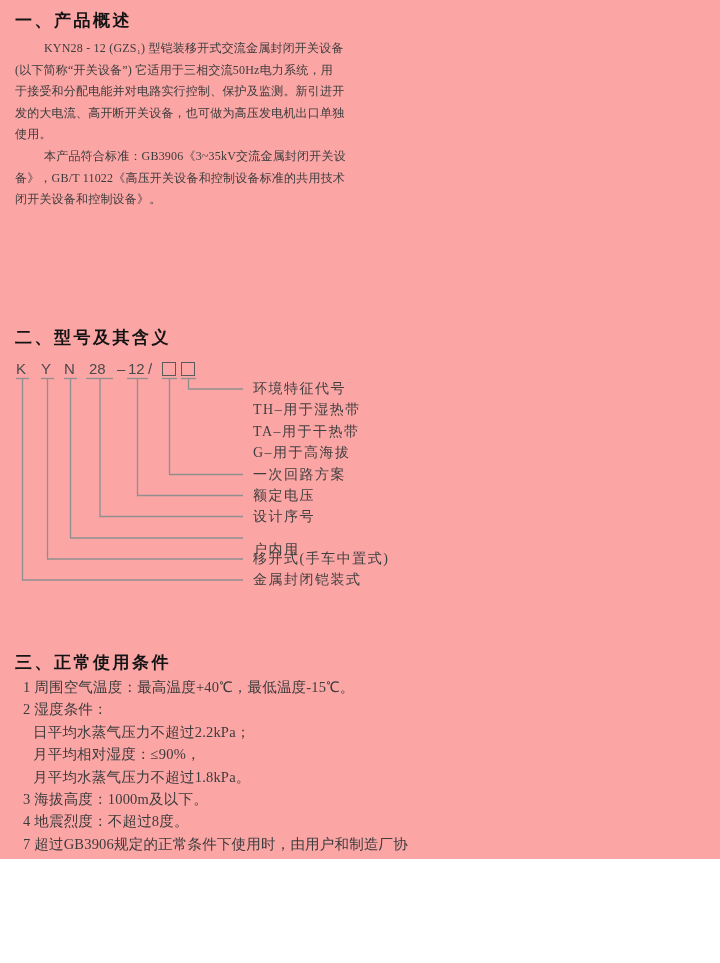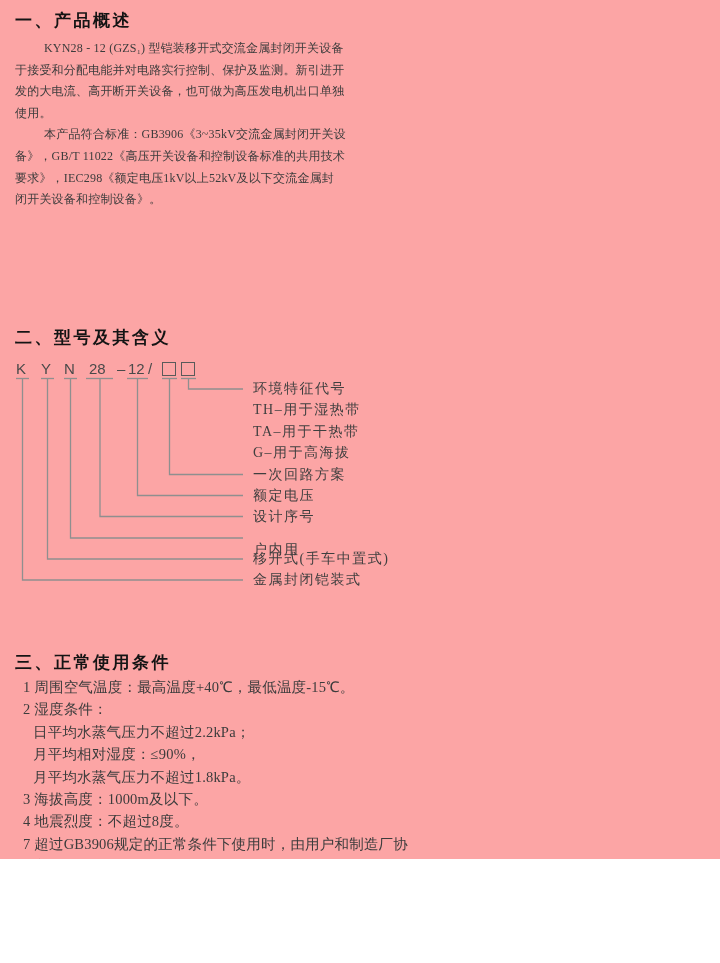--- a/index.html
+++ b/index.html
@@ -115,26 +115,26 @@
   .lline.sub { margin-left: 10px; }
 </style>
 </head>
 <body>
 
 <div class="page">
 
   <h2 class="heading h1">一、产品概述</h2>
   <div class="para">
     <div class="pline indent">KYN28 - 12 (GZS₁) 型铠装移开式交流金属封闭开关设备</div>
+    <div class="pline">(以下简称“开关设备”) 它适用于三相交流50Hz电力系统，用</div>
     <div class="pline">于接受和分配电能并对电路实行控制、保护及监测。新引进开</div>
     <div class="pline">发的大电流、高开断开关设备，也可做为高压发电机出口单独</div>
     <div class="pline">使用。</div>
     <div class="pline indent">本产品符合标准：GB3906《3~35kV交流金属封闭开关设</div>
     <div class="pline">备》，GB/T 11022《高压开关设备和控制设备标准的共用技术</div>
-    <div class="pline">要求》，IEC298《额定电压1kV以上52kV及以下交流金属封</div>
     <div class="pline">闭开关设备和控制设备》。</div>
   </div>
 
   <h2 class="heading h2">二、型号及其含义</h2>
   <div class="diagram">
     <svg class="dlines" width="440" height="240" viewBox="0 0 440 240" stroke="#8f8f8f" stroke-width="1.3" fill="none">
 
       <line x1="16" y1="20.5" x2="29" y2="20.5"></line>
       <line x1="41" y1="20.5" x2="54" y2="20.5"></line>
       <line x1="64" y1="20.5" x2="77" y2="20.5"></line>

